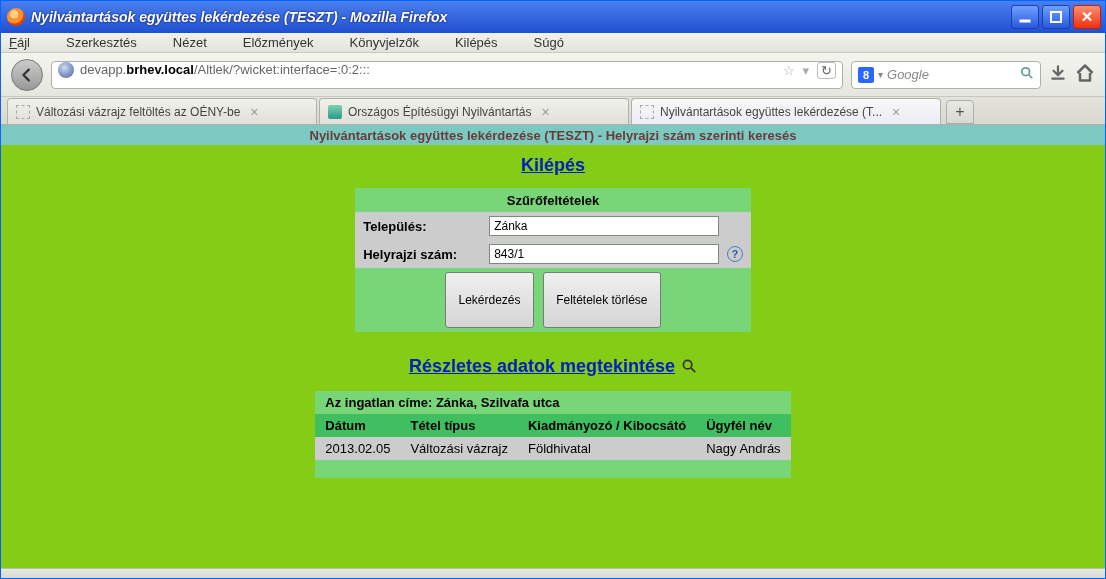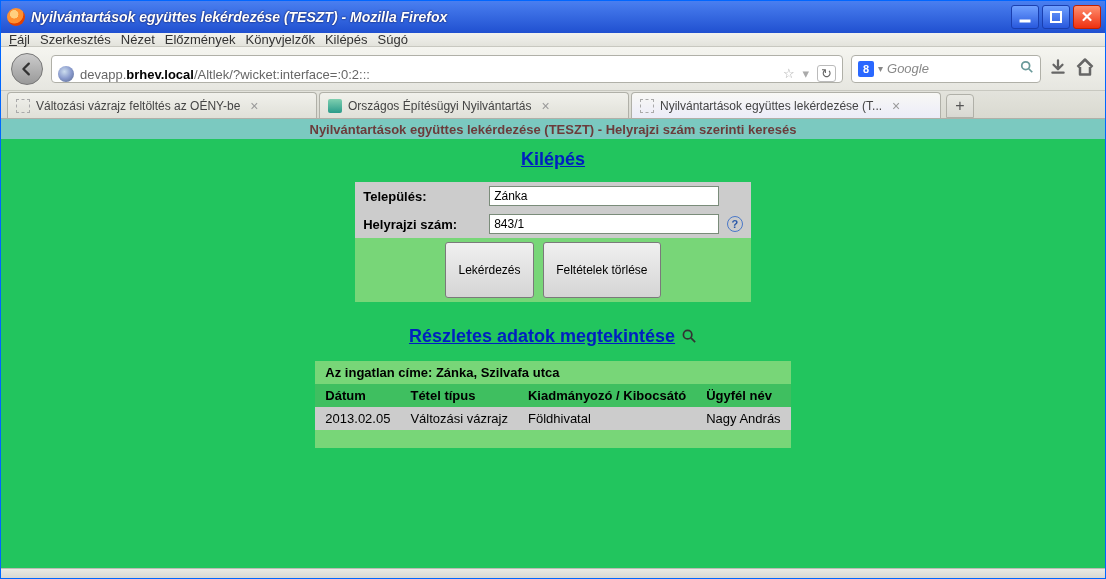--- a/index.html
+++ b/index.html
@@ -7,27 +7,27 @@
   .window { width:1106px; height:579px; background:#fff; display:flex; flex-direction:column; border:1px solid #0066ff; }
   
   .titlebar { background:linear-gradient(#4a7ff0,#2050d0); height:32px; display:flex; align-items:center; color:#fff; font-weight:bold; padding:0 4px 0 6px; }
   .titlebar .ff-icon { width:18px; height:18px; border-radius:50%; background:radial-gradient(circle at 40% 35%,#ffd080 0 25%,#ff9030 28% 55%,#e04000 60% 100%); margin-right:6px; flex:0 0 auto; }
   .titlebar .title-text { flex:1; font-style:italic; font-size:14px; color:#fff; text-shadow:0 0 2px #003; }
   .win-btns { display:flex; gap:3px; }
   .win-btn { width:28px; height:24px; background:linear-gradient(#6fa0ff,#2858dd); border:1px solid #1a3fb0; border-radius:3px; display:flex; align-items:center; justify-content:center; color:#fff; cursor:pointer; }
   .win-btn-close { background:linear-gradient(#ff9070,#ee3010); border-color:#c02000; font-weight:bold; font-size:15px; }
   .win-btn svg { width:14px; height:14px; stroke:#fff; fill:#fff; }
   
-  .menubar { background:linear-gradient(#f2f2ed,#e3e3dc); height:14px; display:flex; align-items:center; padding:0 8px; gap:10px; border-bottom:1px solid #c8c8c0; color:#333; }
+  .menubar { background:linear-gradient(#f2f2ed,#e3e3dc); height:20px; display:flex; align-items:center; padding:0 8px; gap:36px; border-bottom:1px solid #c8c8c0; color:#333; }
   .menubar span { cursor:default; }
   .menubar .ul { text-decoration:underline; }
   
   .navbar { background:linear-gradient(#f5f5f0,#e6e6e0); height:44px; display:flex; align-items:center; padding:0 10px; gap:8px; border-bottom:1px solid #c8c8c0; }
   .back-btn { width:32px; height:32px; border-radius:50%; background:linear-gradient(#ccc,#999); border:1px solid #777; display:flex; align-items:center; justify-content:center; color:#444; font-size:18px; cursor:pointer; }
-  .url-wrap { flex:1; display:flex; align-items:flex-end; background:#fff; border:1px solid #b0b0a8; border-radius:4px; height:28px; padding:0 6px; }
+  .url-wrap { flex:1; display:flex; align-items:flex-start; background:#fff; border:1px solid #b0b0a8; border-radius:4px; height:28px; padding:0 6px; }
   .url-globe { width:16px; height:16px; border-radius:50%; background:radial-gradient(circle at 40% 35%,#cde,#89c,#568); margin-right:6px; flex:0 0 auto; }
   .url-text { flex:1; color:#666; font-size:13px; }
   .url-text b { color:#000; font-weight:bold; }
   .url-icons { display:flex; gap:8px; align-items:center; color:#aaa; }
   .url-icons span { cursor:pointer; }
   .search-wrap { width:190px; display:flex; align-items:center; background:#fff; border:1px solid #b0b0a8; border-radius:4px; height:28px; padding:0 6px; }
   .google-icon { width:16px; height:16px; background:#2a68ff; color:#fff; font-size:11px; font-weight:bold; display:flex; align-items:center; justify-content:center; border-radius:2px; margin-right:4px; }
   .search-wrap .caret { color:#888; margin-right:4px; font-size:10px; }
   .search-wrap .plh { color:#888; font-style:italic; flex:1; }
   .search-wrap .mag { color:#8aa; cursor:pointer; }
@@ -35,21 +35,21 @@
   
   .tabbar { background:linear-gradient(#e3e3dc,#d9d9d0); height:28px; display:flex; align-items:flex-end; padding:0 6px; border-bottom:1px solid #b0b0a8; }
   .tab { height:26px; display:flex; align-items:center; padding:0 8px; border:1px solid #b0b0a8; border-bottom:none; border-radius:4px 4px 0 0; margin-right:2px; background:linear-gradient(#f1f1ec,#e0e0d8); min-width:0; }
   .tab.active { background:linear-gradient(#f8f8f5,#ececf8); }
   .tab-ico { width:14px; height:14px; border:1px dashed #aaa; margin-right:6px; flex:0 0 auto; }
   .tab-ico.teal { border:none; background:linear-gradient(#7fcfb0,#2a9b8a); border-radius:2px; }
   .tab-label { font-size:12px; color:#444; white-space:nowrap; overflow:hidden; text-overflow:ellipsis; max-width:250px; }
   .tab-close { margin-left:10px; color:#999; font-size:14px; cursor:pointer; }
   .tab-add { width:28px; height:24px; display:flex; align-items:center; justify-content:center; background:linear-gradient(#e9e9e3,#d8d8d2); border:1px solid #b0b0a8; border-radius:4px 4px 0 0; color:#555; font-size:16px; margin-left:3px; cursor:pointer; }
   
-  .page { flex:1; background:#22c55e; overflow:auto; }
+  .page { flex:1; background:#84cc16; overflow:auto; }
   .page-header { background:#7bc9c0; height:20px; display:flex; align-items:center; justify-content:center; font-weight:bold; color:#6b3b3b; font-size:13px; }
   .content { display:flex; flex-direction:column; align-items:center; padding-top:4px; }
   .link { color:#0020c0; font-weight:bold; text-decoration:underline; cursor:pointer; margin:6px 0; font-size:18px; }
   
   .filter-table { border-collapse:collapse; margin-top:6px; }
   .filter-table td { padding:4px 8px; }
   .ft-header { background:#78d678; text-align:center; font-weight:bold; height:24px; }
   .ft-row { background:#cccccc; }
   .ft-label { font-weight:bold; width:126px; }
   .ft-input { width:230px; border:1px solid #7a8c7a; padding:2px 4px; font-size:12px; }
@@ -159,20 +159,23 @@
     <div class="tab-add">+</div>
   </div>
 
   <div class="page">
     <div class="page-header">Nyilvántartások együttes lekérdezése (TESZT) - Helyrajzi szám szerinti keresés</div>
     <div class="content">
       <a class="link">Kilépés</a>
 
       <table class="filter-table">
         <tbody>
+            <tr>
+              <td colspan="2" class="ft-header">Szűrőfeltételek</td>
+            </tr>
         <tr class="ft-row">
           <td class="ft-label">Település:</td>
           <td><input class="ft-input" value="Zánka" style=""></td>
         </tr>
         <tr class="ft-row">
           <td class="ft-label">Helyrajzi szám:</td>
           <td>
             <input class="ft-input" value="843/1" style="">
             <span class="help-icon">?</span>
           </td>

